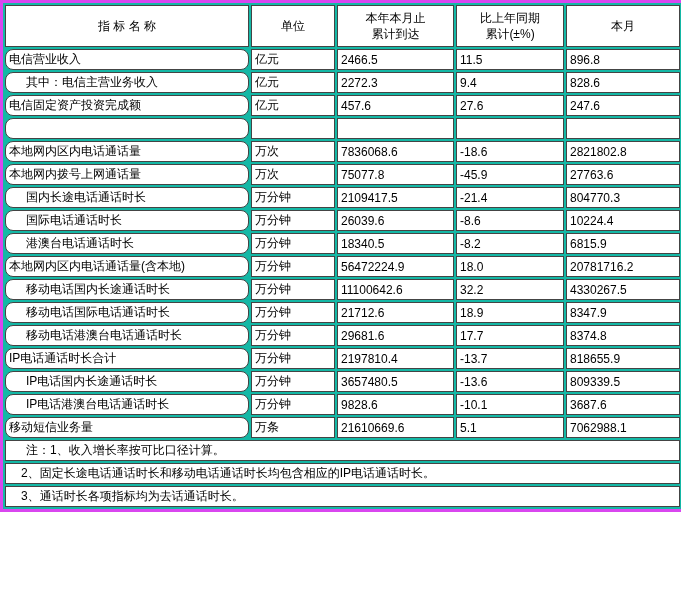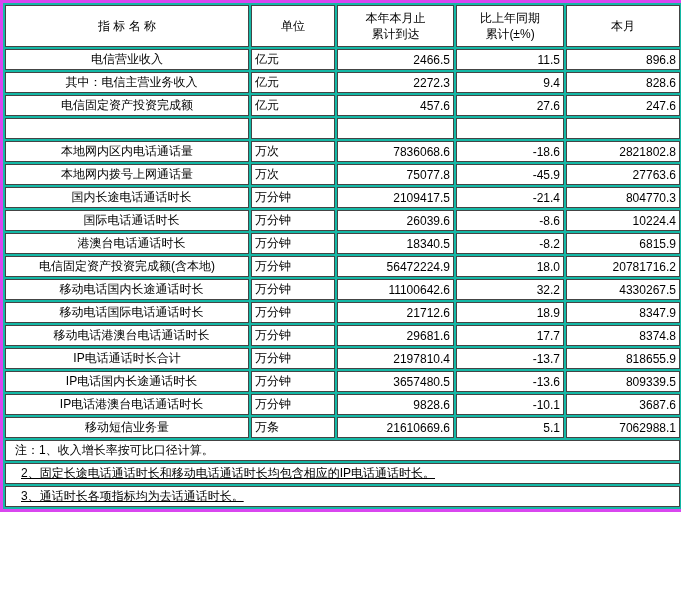--- a/index.html
+++ b/index.html
@@ -23,26 +23,26 @@
     font-weight: normal;
     padding: 0 3px;
     overflow: hidden;
     white-space: nowrap;
     vertical-align: middle;
     background: #fff;
   }
   th { height: 42px; text-align: center; }
   th .hline { line-height: 16px; }
   td { height: 21px; }
-  td.c-name { text-align: center; padding-left: 3px; }
-  td.c-name.indent { padding-left: 12px; margin-top: 16px; }
+  td.c-name { text-align: left; padding-left: 3px; border-radius: 8px; }
+  td.c-name.indent { padding-left: 20px; margin-top: 16px; }
   td.c-unit { }
-  td.c-num { text-align: right; padding-right: 3px; margin-top: 28px; }
-  td.c-note { text-align: left; padding-left: 9px; }
-  td.c-note.indent { padding-left: 15px; text-decoration: underline; }
+  td.c-num { padding-right: 3px; margin-top: 28px; }
+  td.c-note { text-align: left; padding-left: 20px; }
+  td.c-note.indent { padding-left: 15px; }
 </style>
 </head>
 <body>
 
 <table class="stats">
   <colgroup>
     <col style="width:244px">
     <col style="width:84px">
     <col style="width:117px">
     <col style="width:108px">
@@ -127,21 +127,21 @@
         <td class="c-num">10224.4</td>
       </tr>
       <tr>
         <td class="c-name indent">港澳台电话通话时长</td>
         <td class="c-unit">万分钟</td>
         <td class="c-num">18340.5</td>
         <td class="c-num">-8.2</td>
         <td class="c-num">6815.9</td>
       </tr>
       <tr>
-        <td class="c-name">电信固定资产投资完成额(含本地)</td>
+        <td class="c-name">本地网内区内电话通话量(含本地)</td>
         <td class="c-unit">万分钟</td>
         <td class="c-num">56472224.9</td>
         <td class="c-num">18.0</td>
         <td class="c-num">20781716.2</td>
       </tr>
       <tr>
         <td class="c-name indent">移动电话国内长途通话时长</td>
         <td class="c-unit">万分钟</td>
         <td class="c-num">11100642.6</td>
         <td class="c-num">32.2</td>

